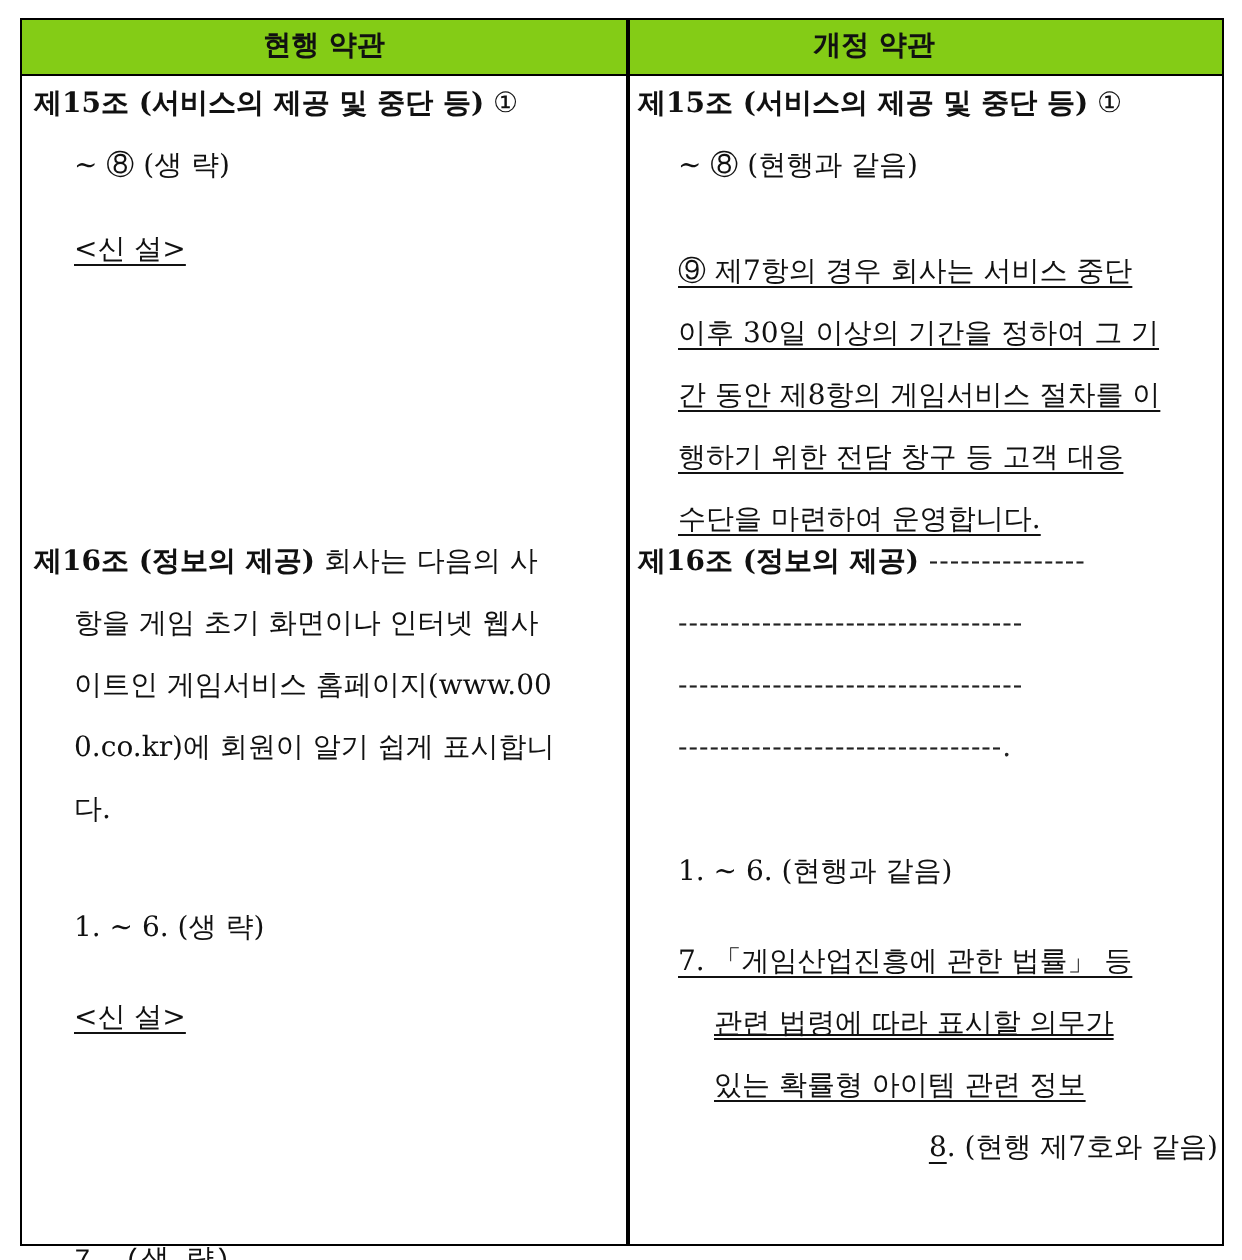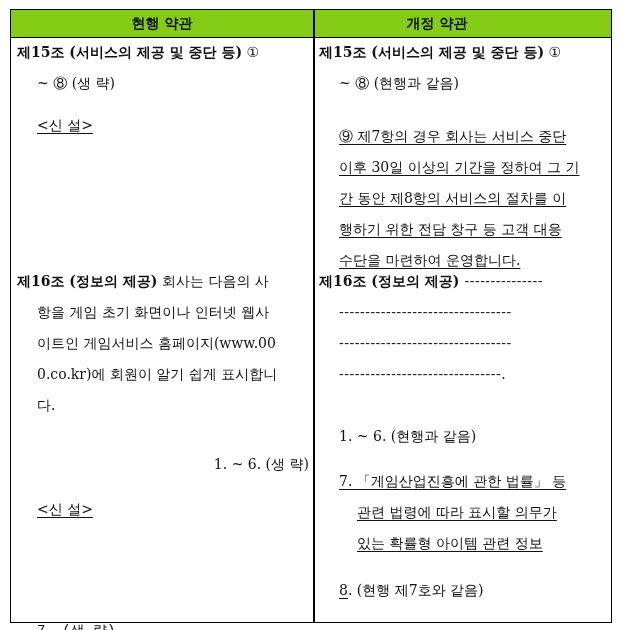--- a/index.html
+++ b/index.html
@@ -80,41 +80,41 @@
     <span class="line"><span class="b">제15조 (서비스의 제공 및 중단 등)</span><span> ①</span></span>
     <span class="line indent">~ ⑧ (생   략)</span>
     <span class="line indent" style="margin-top:11px;"><span class="u">&lt;신   설&gt;</span></span>
   </div>
 
   <div class="cell right" style="top:27px;">
     <span class="line"><span class="b">제15조 (서비스의 제공 및 중단 등)</span><span> ①</span></span>
     <span class="line indent">~ ⑧ (현행과 같음)</span>
     <span class="line indent" style="margin-top:22px;"><span class="u">⑨ 제7항의 경우 회사는 서비스 중단</span></span>
     <span class="line indent"><span class="u">이후 30일 이상의 기간을 정하여 그 기</span></span>
-    <span class="line indent"><span class="u">간 동안 제8항의 서비스의 절차를 이</span></span>
+    <span class="line indent"><span class="u">간 동안 제8항의 게임서비스 절차를 이</span></span>
     <span class="line indent"><span class="u">행하기 위한 전담 창구 등 고객 대응</span></span>
     <span class="line indent"><span class="u">수단을 마련하여 운영합니다.</span></span>
   </div>
 
   <div class="cell left" style="top:256px;">
     <span class="line"><span class="b">제16조 (정보의 제공)</span><span> 회사는 다음의 사</span></span>
     <span class="line indent">항을 게임 초기 화면이나 인터넷 웹사</span>
     <span class="line indent">이트인 게임서비스 홈페이지(www.00</span>
     <span class="line indent">0.co.kr)에 회원이 알기 쉽게 표시합니</span>
     <span class="line indent">다.</span>
-    <span class="line indent" style="margin-top:28px;text-align:right;">1. ~ 6. (생   략)</span>
+    <span class="line indent" style="margin-top:28px;">1. ~ 6. (생   략)</span>
     <span class="line indent" style="margin-top:14px;"><span class="u">&lt;신   설&gt;</span></span>
     <span class="line indent" style="margin-top:91px;font-family:Liberation Mono, monospace;"><span class="u">7</span><span>. (생   략)</span></span>
   </div>
 
   <div class="cell right" style="top:256px;">
     <span class="line"><span class="b">제16조 (정보의 제공)</span><span class="dashes"> ---------------</span></span>
     <span class="line indent dashes">---------------------------------</span>
     <span class="line indent dashes">---------------------------------</span>
     <span class="line indent dashes">-------------------------------.</span>
     <span class="line" style="height:31px;"></span>
     <span class="line indent" style="">1. ~ 6. (현행과 같음)</span>
     <span class="line indent" style="margin-top:14px;"><span class="u">7. 「게임산업진흥에 관한 법률」 등</span></span>
-    <span class="line indent" style="padding-left:38px;"><span class="u">관련 법령에 따라 표시할 의무가</span></span>
+    <span class="line indent" style="padding-left:38px;text-decoration:underline;"><span class="u">관련 법령에 따라 표시할 의무가</span></span>
     <span class="line indent" style="padding-left:38px;"><span class="u">있는 확률형 아이템 관련 정보</span></span>
-    <span class="line indent" style="margin-top:16px;"><span class="u">8</span><span>. (현행 제7호와 같음)</span></span>
+    <span class="line indent" style="margin-top:0;text-align:right;"><span class="u">8</span><span>. (현행 제7호와 같음)</span></span>
   </div>
 </div>
 
 </body></html>

